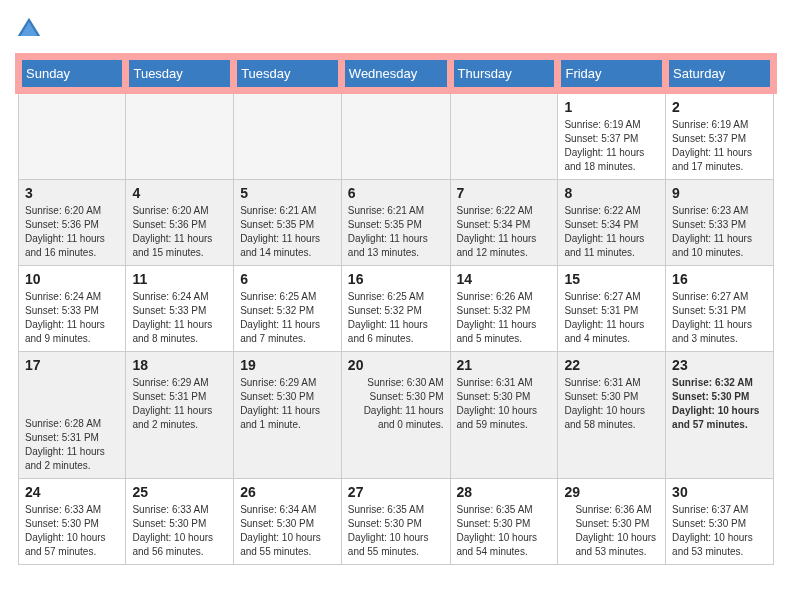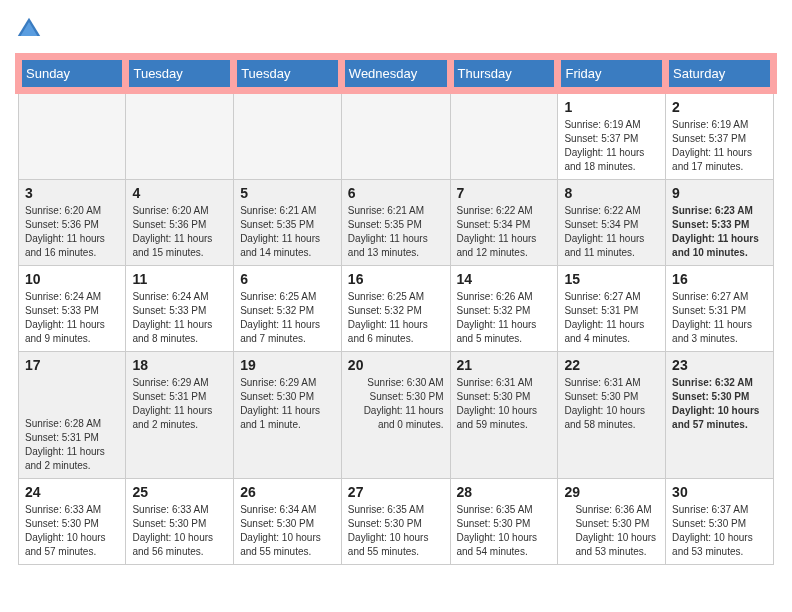--- a/index.html
+++ b/index.html
@@ -169,21 +169,21 @@
 Daylight: 11 hours and 12 minutes.</div>
         </td>
         <td class="shaded">
           <div class="day-number">8</div>
           <div class="day-info" style="white-space: pre-line;">Sunrise: 6:22 AM
 Sunset: 5:34 PM
 Daylight: 11 hours and 11 minutes.</div>
         </td>
         <td class="shaded">
           <div class="day-number">9</div>
-          <div class="day-info" style="white-space: pre-line; font-weight: bold;">Sunrise: 6:23 AM
+          <div class="day-info" style="white-space: pre-line;">Sunrise: 6:23 AM
 Sunset: 5:33 PM
 Daylight: 11 hours and 10 minutes.</div>
         </td>
       </tr>
       <tr>
         <td>
           <div class="day-number">10</div>
           <div class="day-info" style="white-space: pre-line;">Sunrise: 6:24 AM
 Sunset: 5:33 PM
 Daylight: 11 hours and 9 minutes.</div>

